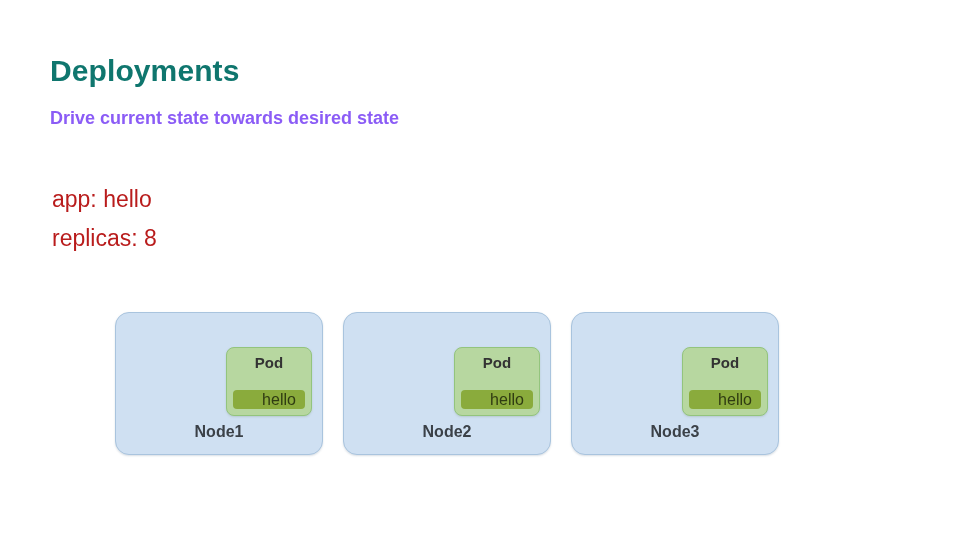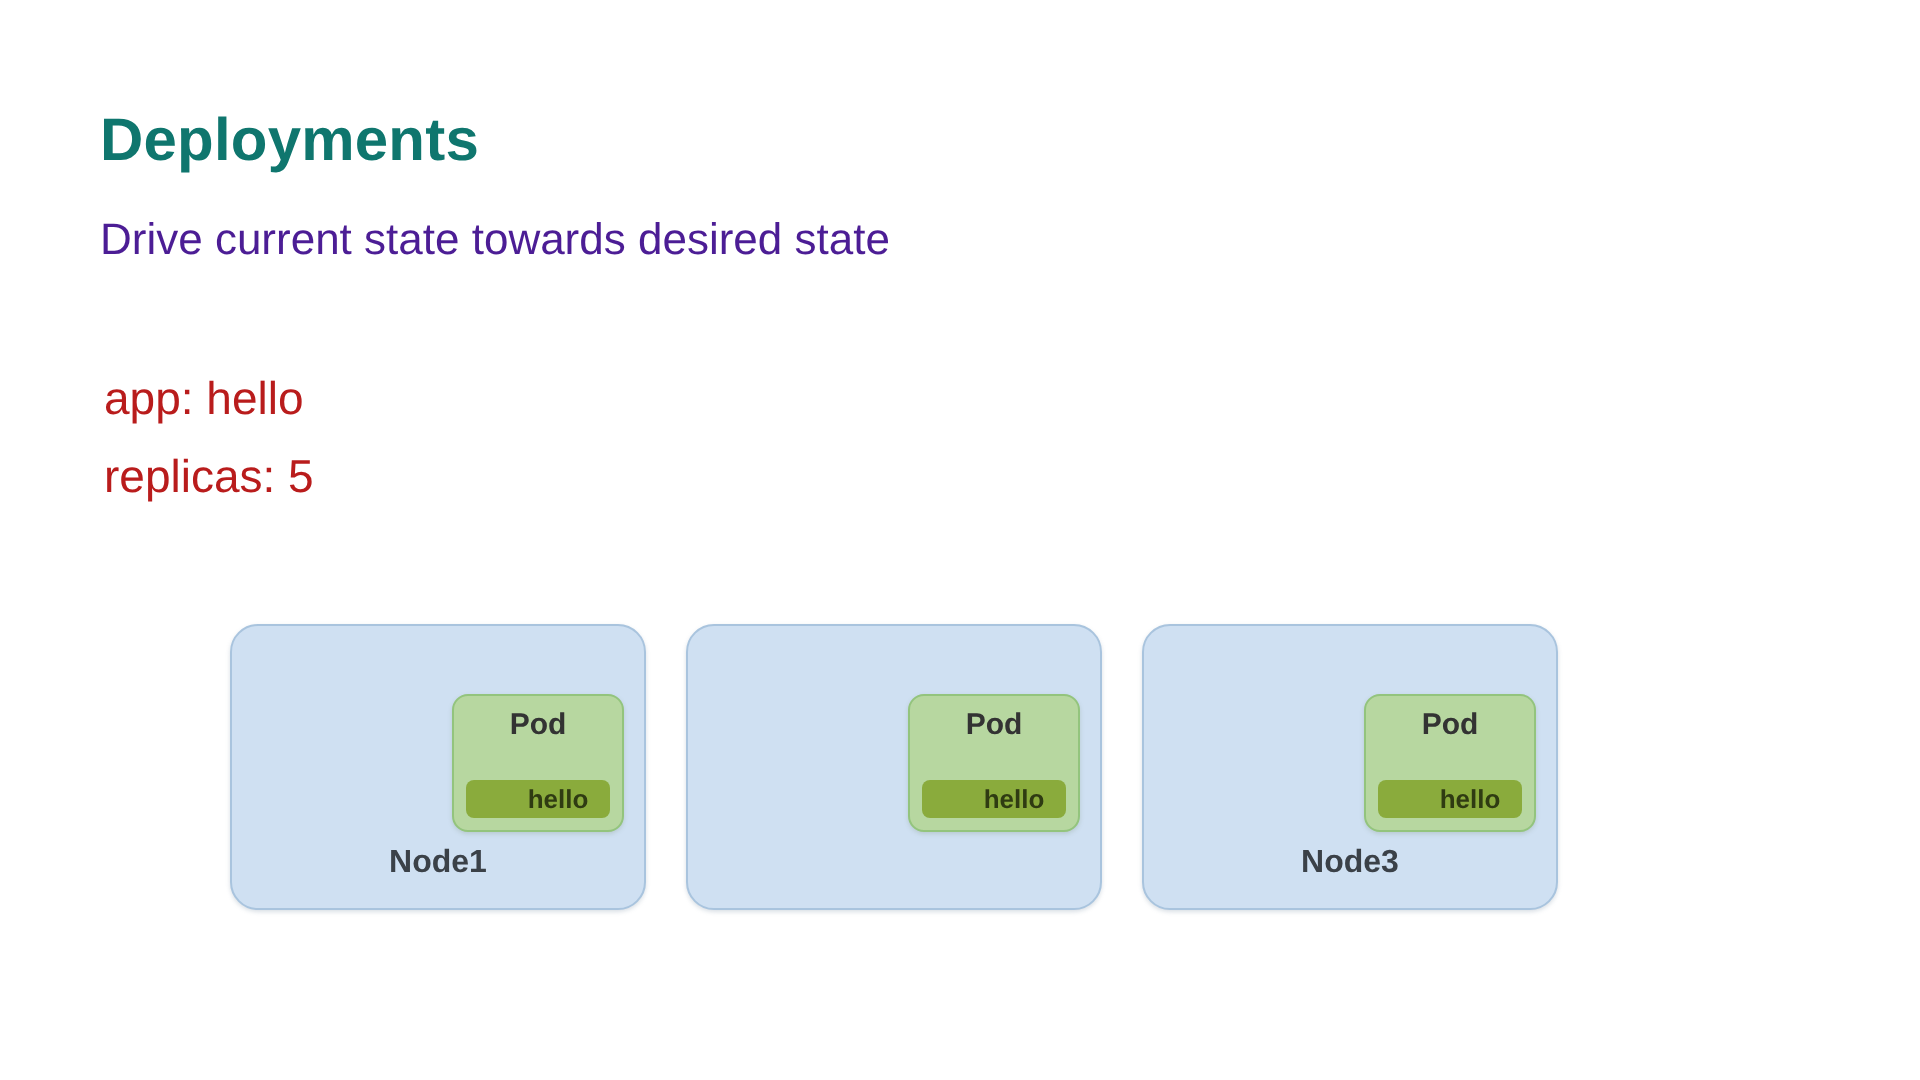--- a/index.html
+++ b/index.html
@@ -29,23 +29,23 @@
   }
   .slide-title {
     font-size: 30px;
     font-weight: bold;
     color: #0f766e;
     letter-spacing: 0.1px;
     line-height: 1.0;
     margin: 0;
   }
   .slide-subtitle {
-    font-size: 22px;
-    font-weight: normal;
-    color: #4c1d95;
+    font-size: 18px;
+    font-weight: bold;
+    color: #8b5cf6;
     line-height: 1.0;
     margin: 0;
     padding-top: 23px;
   }
 
   
   .spec {
     position: absolute;
     left: 52px;
     top: 180px;
@@ -103,22 +103,22 @@
     right: 6px;
     bottom: 6px;
     height: 19px;
     background: #8aab3c;
     border-radius: 4px;
     display: flex;
     align-items: center;
     justify-content: center;
   }
   .container-chip-label {
-    font-size: 13px;
-    font-weight: bold;
+    font-size: 16px;
+    font-weight: normal;
     color: #2f3b12;
     line-height: 1;
     padding-left: 20px;
   }
 
   .node-label {
     position: absolute;
     left: 0;
     right: 0;
     bottom: 14px;
@@ -134,21 +134,21 @@
 
 <div class="slide">
 
   <div class="heading">
     <h1 class="slide-title">Deployments</h1>
     <p class="slide-subtitle">Drive current state towards desired state</p>
   </div>
 
   <div class="spec">
     <span class="spec-line">app: hello</span>
-    <span class="spec-line">replicas: 5</span>
+    <span class="spec-line">replicas: 8</span>
   </div>
 
   <div class="nodes">
 
     <div class="node">
       <div class="pod">
         <span class="pod-title">Pod</span>
         <div class="container-chip">
           <span class="container-chip-label">hello</span>
         </div>
@@ -156,20 +156,21 @@
       <div class="node-label">Node1</div>
     </div>
 
     <div class="node">
       <div class="pod">
         <span class="pod-title">Pod</span>
         <div class="container-chip">
           <span class="container-chip-label">hello</span>
         </div>
       </div>
+      <div class="node-label">Node2</div>
     </div>
 
     <div class="node">
       <div class="pod">
         <span class="pod-title">Pod</span>
         <div class="container-chip">
           <span class="container-chip-label">hello</span>
         </div>
       </div>
       <div class="node-label">Node3</div>

